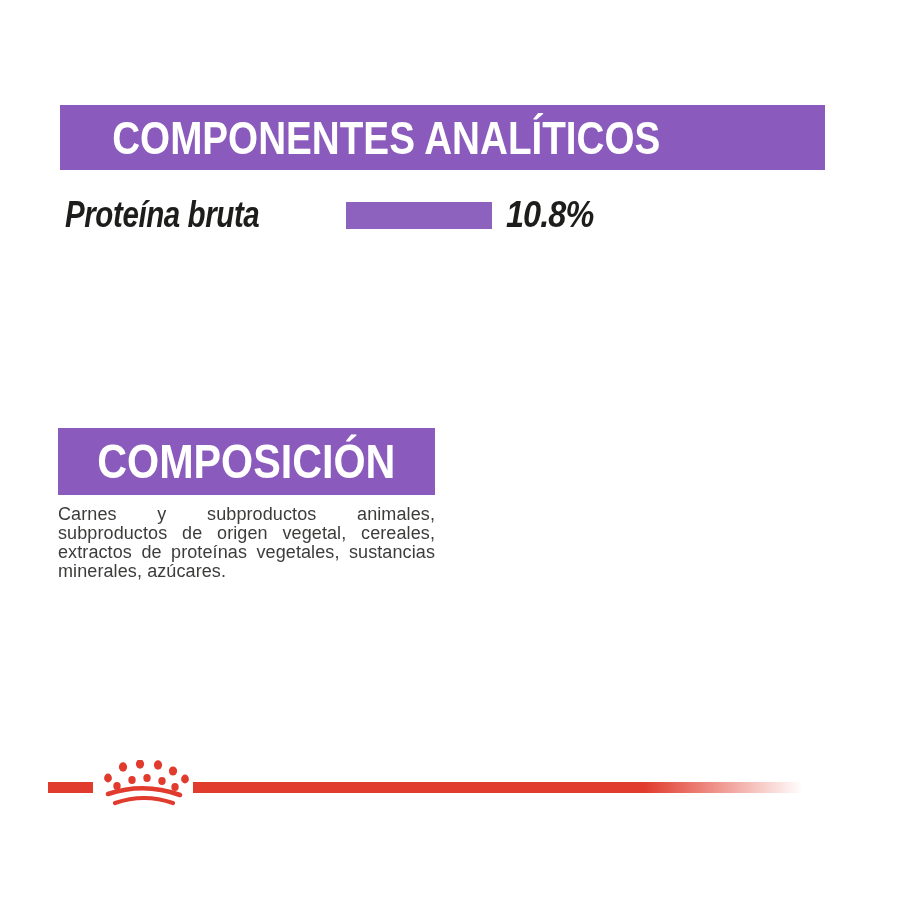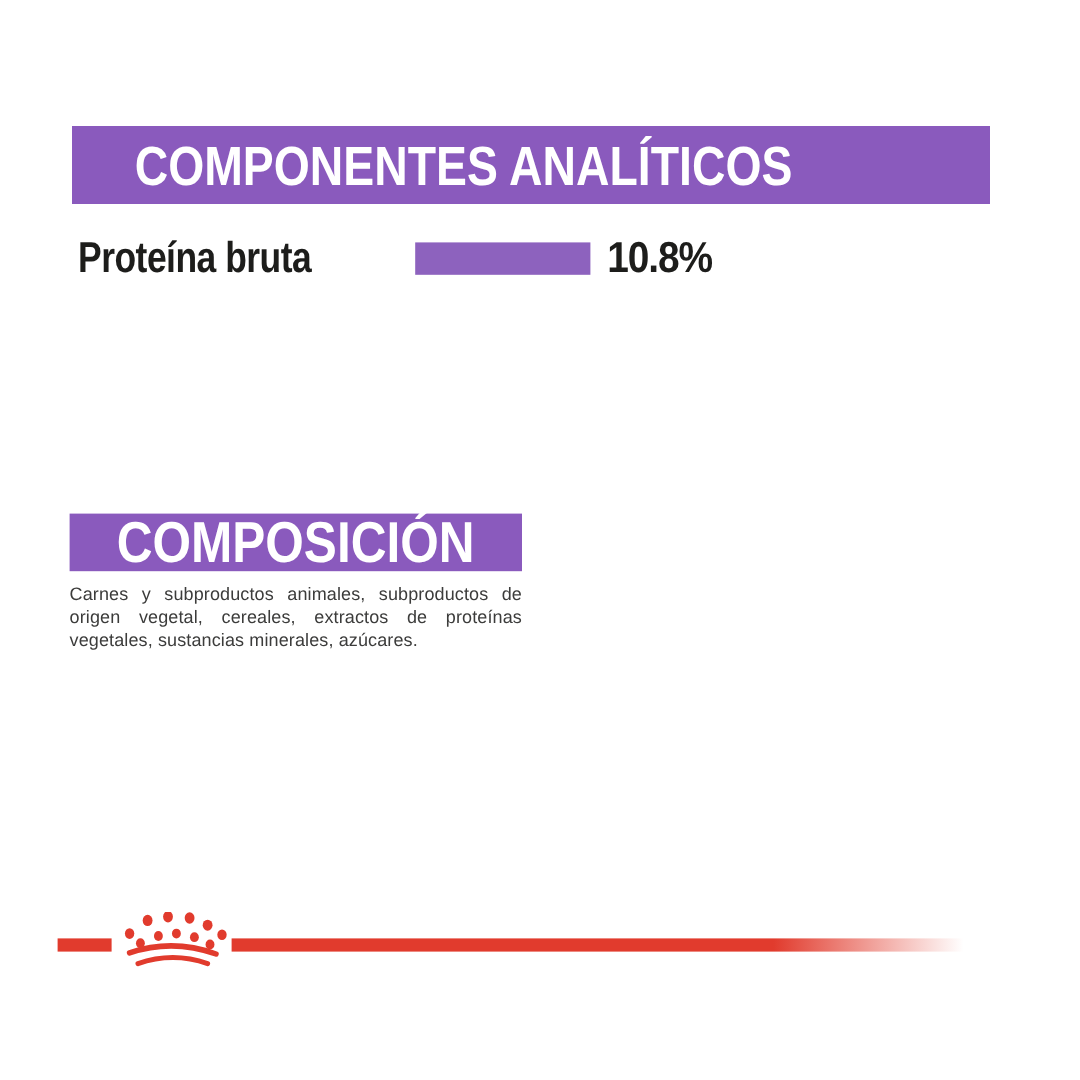--- a/index.html
+++ b/index.html
@@ -33,20 +33,21 @@
     white-space: nowrap;
     transform: scaleX(0.84);
     transform-origin: center;
   }
 
   
   #chart-rows {
     position: absolute;
     left: 65px; top: 190px;
     width: 790px;
+    font-style: italic;
   }
   .chart-row {
     display: flex;
     align-items: center;
     height: 50px;
   }
   .chart-label {
     flex: none;
     width: 281px;
     font-weight: bold;
@@ -81,21 +82,21 @@
   
   .info-col {
     position: absolute;
     top: 428px;
   }
   #composition-col { left: 58px;  width: 377px; }
   #additives-col   { left: 455px; width: 378px; }
 
   .section-banner {
     width: 100%;
-    height: 48px;
+    height: 67px;
     background: var(--purple, #8a5abd);
     display: flex;
     align-items: center;
     justify-content: center;
   }
   .section-banner .banner-inner {
     white-space: nowrap;
     transform: scaleX(0.86);
     transform-origin: center;
     color: #ffffff;
@@ -103,21 +104,21 @@
   }
   #composition-col .banner-inner { font-size: 48px; }
   #additives-col  .banner-inner  { font-size: 45px; }
   .banner-suffix {
     font-size: 28px;
     font-weight: bold;
     margin-left: 7px;
   }
   .section-body {
     margin-top: 10px;
-    font-size: 15px;
+    font-size: 18px;
     line-height: 19px;
     color: #3c3c3b;
     text-align: justify;
     letter-spacing: 0.1px;
   }
 
   
   .line-left {
     position: absolute;
     left: 48px; top: 782px;

